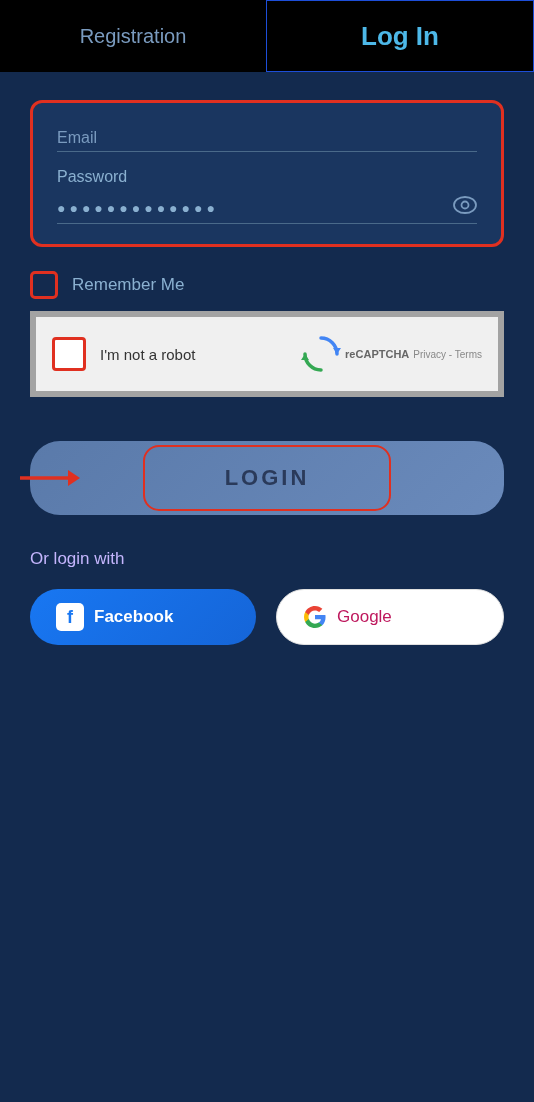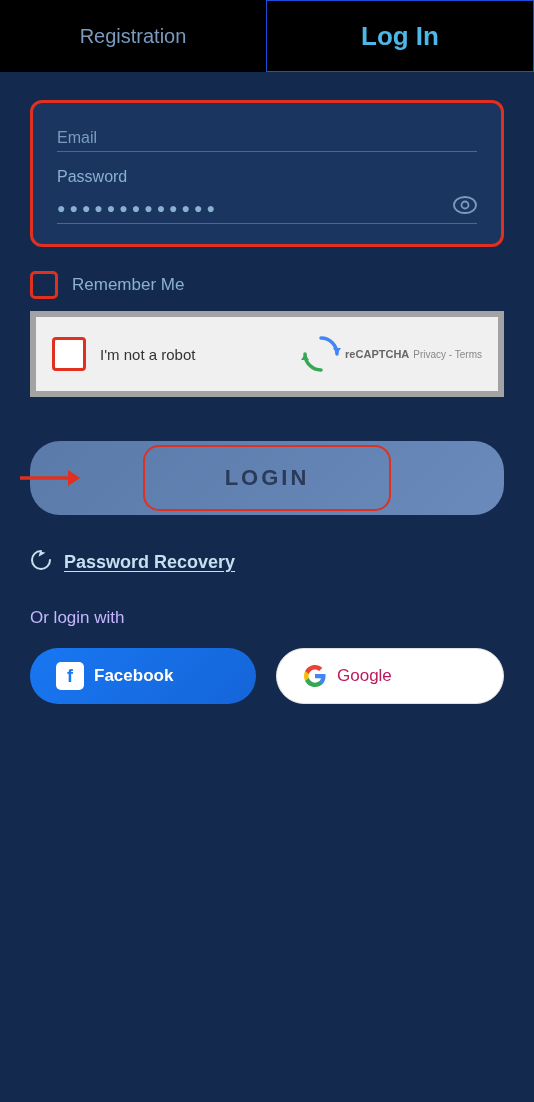--- a/index.html
+++ b/index.html
@@ -386,30 +386,20 @@
         <polygon points="48,7 60,15 48,23" fill="#e03020"></polygon>
       </svg>
     </div>
     <div class="login-button-wrapper">
       <div class="login-button-inner">
         <span class="login-button-text">LOGIN</span>
       </div>
     </div>
   </div>
 
-  <div class="password-recovery">
-    <span class="recovery-icon">
-      
-      <svg width="22" height="22" viewBox="0 0 22 22" fill="none" xmlns="http://www.w3.org/2000/svg">
-        <path d="M20 11 A9 9 0 1 1 11 2" stroke="#c8dff0" stroke-width="2" fill="none" stroke-linecap="round"></path>
-        <polygon points="11,2 15,6 7,6" fill="#c8dff0" transform="rotate(-30,11,4)"></polygon>
-      </svg>
-    </span>
-    <span class="recovery-text">Password Recovery</span>
-  </div>
 
   <div class="or-login-label">Or login with</div>
 
   <div class="social-buttons">
 
     <div class="facebook-button">
       <div class="facebook-icon">f</div>
       <span class="facebook-label">Facebook</span>
     </div>
 

